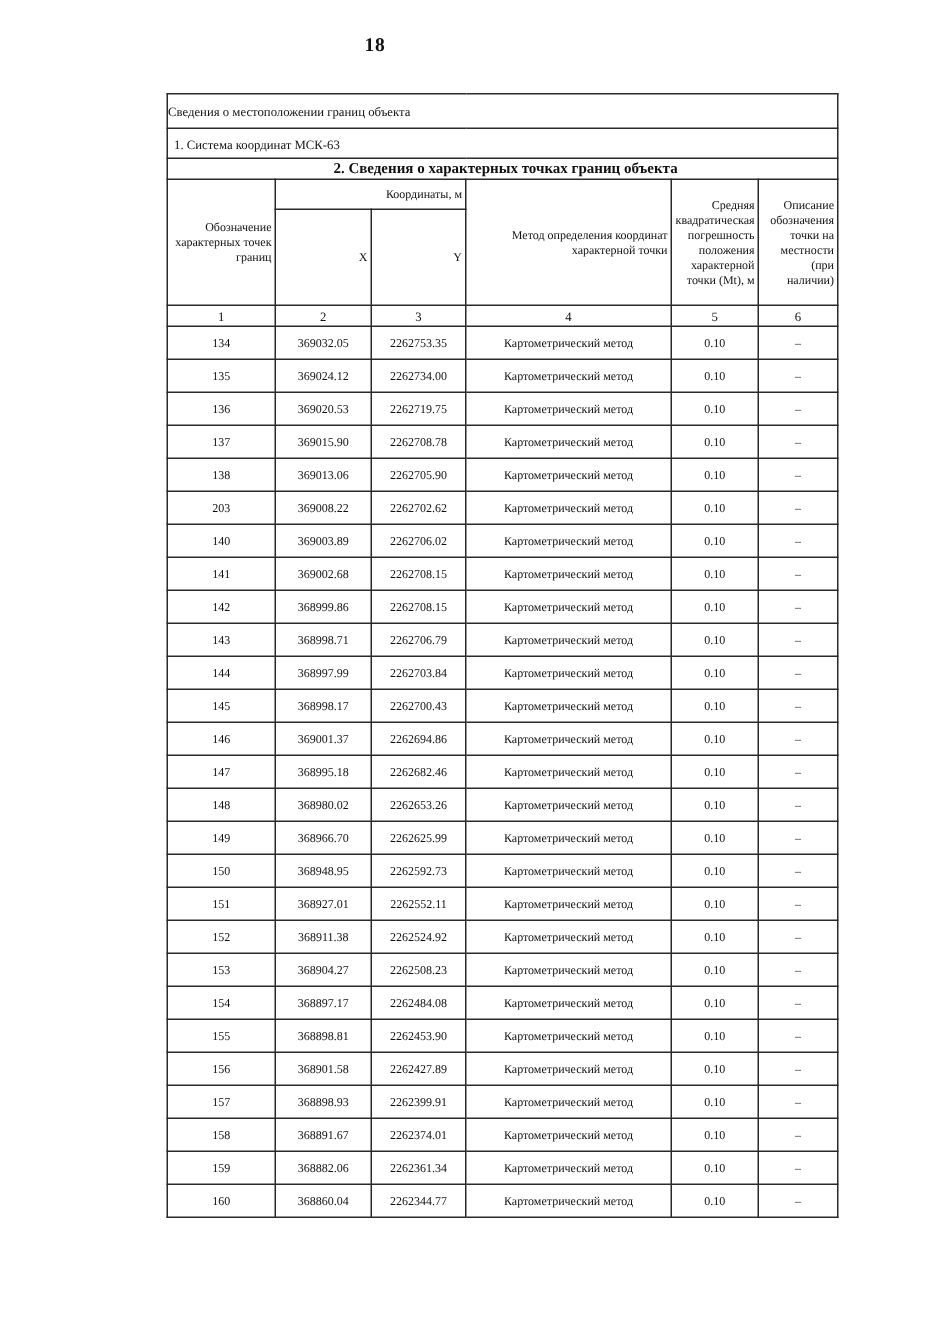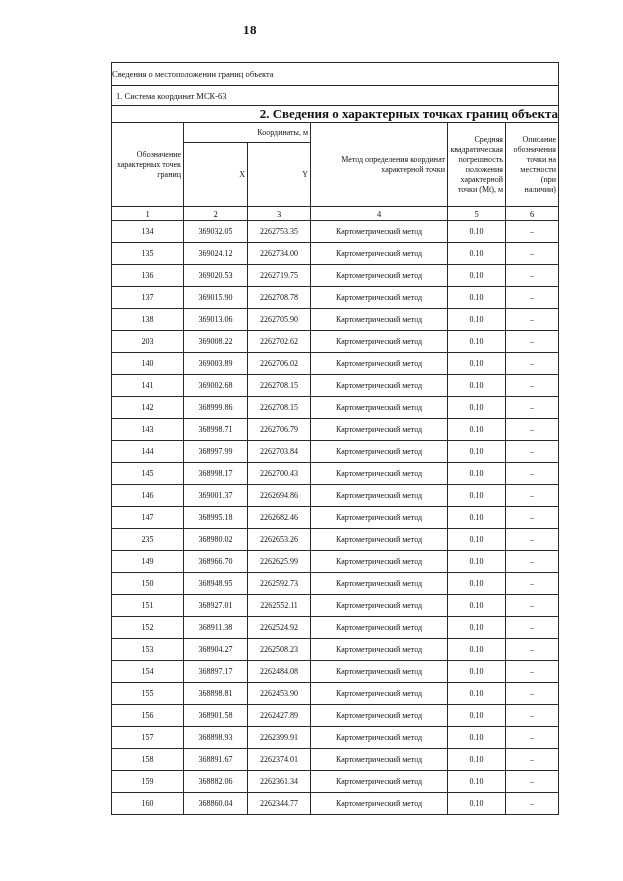--- a/index.html
+++ b/index.html
@@ -62,23 +62,23 @@
   }
   .row-section td {
     height: 19px;
     text-align: left;
     padding-left: 4px;
     font-size: 8.5px;
     font-weight: normal;
   }
   .row-section2 td {
     height: 13px;
-    text-align: right;
+    text-align: center;
     padding-left: 4px;
-    font-size: 13px;
+    font-size: 10px;
     font-weight: bold;
   }
 
   
   .hdr td {
     text-align: right;
     font-size: 8px;
     line-height: 1.25;
     padding: 2px 2px;
   }
@@ -261,21 +261,21 @@
       </tr>
       <tr class="row-data">
         <td>147</td>
         <td>368995.18</td>
         <td>2262682.46</td>
         <td class="method">Картометрический метод</td>
         <td>0.10</td>
         <td class="dash">–</td>
       </tr>
       <tr class="row-data">
-        <td>235</td>
+        <td>148</td>
         <td>368980.02</td>
         <td>2262653.26</td>
         <td class="method">Картометрический метод</td>
         <td>0.10</td>
         <td class="dash">–</td>
       </tr>
       <tr class="row-data">
         <td>149</td>
         <td>368966.70</td>
         <td>2262625.99</td>

